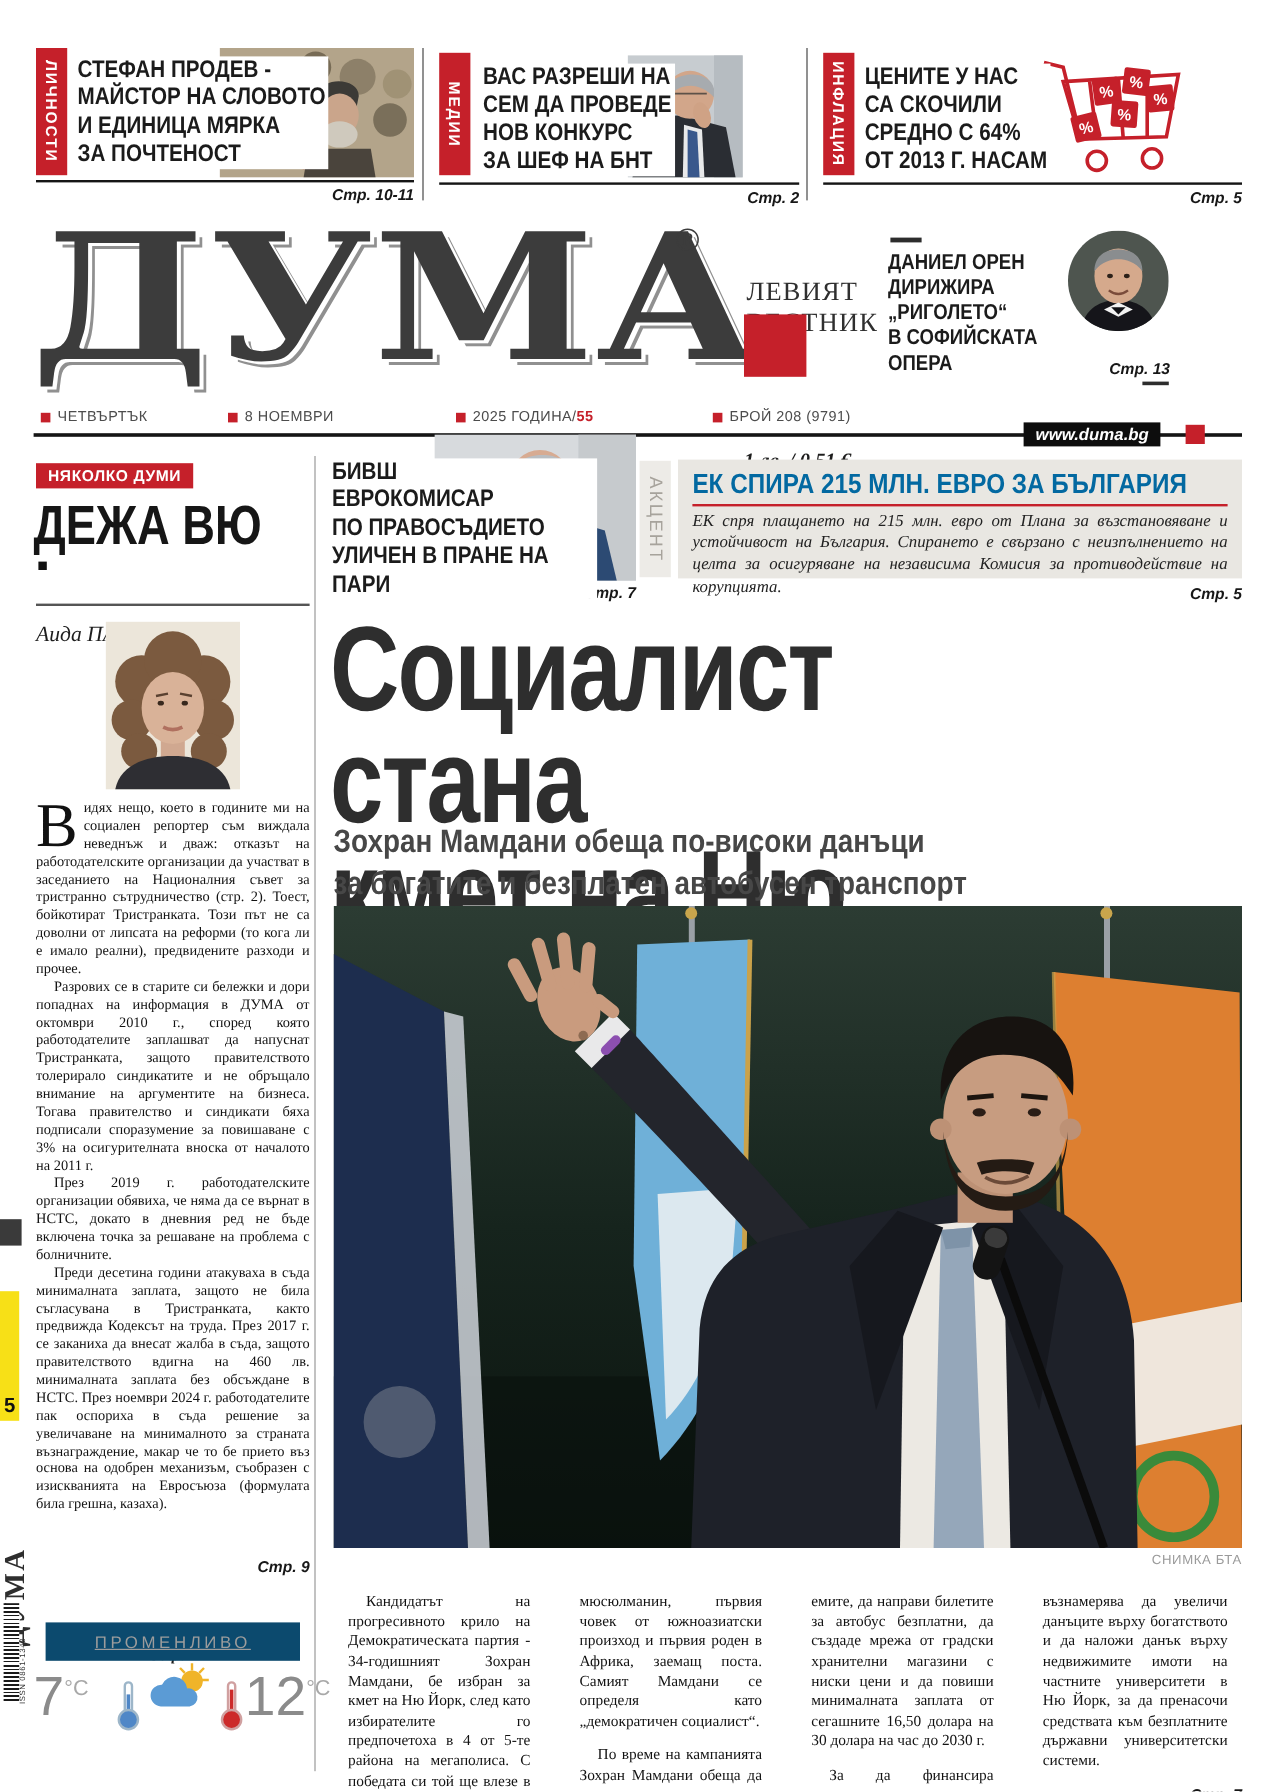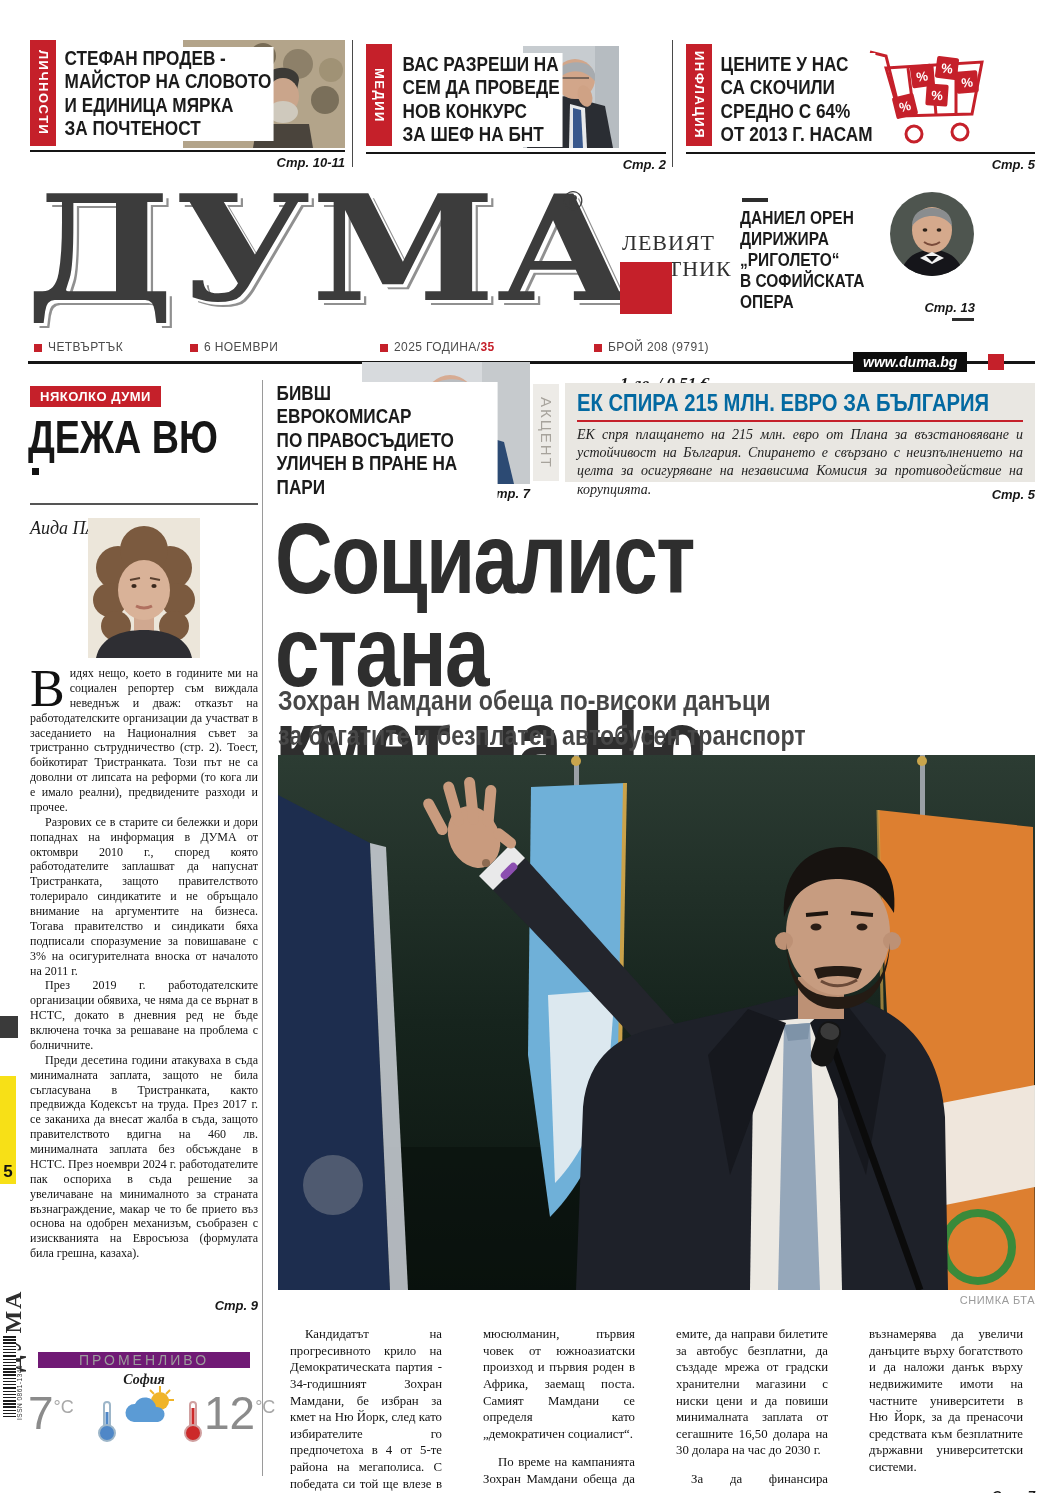--- a/index.html
+++ b/index.html
@@ -163,22 +163,22 @@
       <ellipse cx="49" cy="38" rx="2.4" ry="1.8" fill="#2c2119"></ellipse>
     <path d="M34,50 Q42,56 50,50" stroke="#7a4b3a" stroke-width="2" fill="none"></path>
     <path d="M30,66 L42,60 L54,66 L42,72 Z" fill="#f2f2f2"></path>
     <path d="M36,64 L48,64 L42,70 Z" fill="#101014"></path>
   </svg>
 </div>
 <div class="abs pageref" style="left:880px;top:300px;width:95px;">Стр. 13</div>
 <div class="abs" style="left:952px;top:318px;width:22px;height:3px;background:#2d2d2d;"></div>
 
 <div class="abs dl-item" style="left:34px;top:340px;"><span class="dl-sq"></span><span>ЧЕТВЪРТЪК</span></div>
-<div class="abs dl-item" style="left:190px;top:340px;"><span class="dl-sq"></span><span>6 НОЕМВРИ</span></div>
-<div class="abs dl-item" style="left:380px;top:340px;"><span class="dl-sq"></span><span>2025 ГОДИНА/</span><span style="color:#c5202a;font-weight:bold;">35</span></div>
+<div class="abs dl-item" style="left:190px;top:340px;"><span class="dl-sq"></span><span>8 НОЕМВРИ</span></div>
+<div class="abs dl-item" style="left:380px;top:340px;"><span class="dl-sq"></span><span>2025 ГОДИНА/</span><span style="color:#c5202a;font-weight:bold;">55</span></div>
 <div class="abs dl-item" style="left:572px;top:340px;margin-left:22px;"><span class="dl-sq"></span><span>БРОЙ 208 (9791)</span></div>
 <div class="abs serif" style="left:620px;top:334px;font-size:17px;font-weight:bold;font-style:italic;color:#1d1d1d;">1 лв. / 0,51 €</div>
 <div class="abs rule" style="left:28px;top:361px;width:1007px;height:3px;"></div>
 <div class="abs" style="left:853px;top:352px;background:#0d0d0d;color:#fff;font-weight:bold;font-style:italic;font-size:14px;padding:2px 10px;z-index:4;">www.duma.bg</div>
 <div class="abs redbg" style="left:988px;top:354px;width:16px;height:16px;z-index:4;"></div>
 
 <div class="abs redbg" style="left:30px;top:386px;padding:3px 10px;color:#fff;font-weight:bold;font-size:13px;letter-spacing:.5px;">НЯКОЛКО ДУМИ</div>
 <div class="abs" style="left:28px;top:410px;font-size:46px;font-weight:bold;color:#161616;"><span class="cond" style="transform:scaleX(0.82);">ДЕЖА ВЮ</span></div>
 <div class="abs" style="left:32px;top:468px;width:7px;height:7px;background:#111;"></div>
 <div class="abs serif" style="left:30px;top:478px;font-size:18px;font-style:italic;color:#1e1e1e;">Аида ПАНИКЯН</div>
@@ -206,21 +206,21 @@
 </div>
 <div class="abs artbody" style="left:30px;top:666px;width:228px;height:628px;overflow:hidden;">
   <p class="nofirst"><span class="dropcap">В</span><span>идях нещо, което в годините ми на социален репортер съм виждала неведнъж и дваж: отказът на работодателските организации да участват в заседанието на Националния съвет за тристранно сътрудничество (стр. 2). Тоест, бойкотират Тристранката. Този път не са доволни от липсата на реформи (то кога ли е имало реални), предвидените разходи и прочее.</span></p>
   <p>Разрових се в старите си бележки и дори попаднах на информация в ДУМА от октомври 2010 г., според която работодателите заплашват да напуснат Тристранката, защото правителството толерирало синдикатите и не обръщало внимание на аргументите на бизнеса. Тогава правителство и синдикати бяха подписали споразумение за повишаване с 3% на осигурителната вноска от началото на 2011 г.</p>
   <p>През 2019 г. работодателските организации обявиха, че няма да се върнат в НСТС, докато в дневния ред не бъде включена точка за решаване на проблема с болничните.</p>
   <p>Преди десетина години атакуваха в съда минималната заплата, защото не била съгласувана в Тристранката, както предвижда Кодексът на труда. През 2017 г. се заканиха да внесат жалба в съда, защото правителството вдигна на 460 лв. минималната заплата без обсъждане в НСТС. През ноември 2024 г. работодателите пак оспориха в съда решение за увеличаване на минималното за страната възнаграждение, макар че то бе прието въз основа на одобрен механизъм, съобразен с изискванията на Евросъюза (формулата била грешна, казаха).</p>
 </div>
 <div class="abs pageref" style="left:30px;top:1298px;width:228px;">Стр. 9</div>
 
 <div class="abs serif" style="left:30px;top:1332px;width:228px;text-align:center;font-size:14px;font-weight:bold;font-style:italic;color:#1d1d1d;">София</div>
-<div class="abs" style="left:38px;top:1352px;width:212px;height:16px;background:#701a75;color:#9c9c9c;font-size:14px;letter-spacing:3px;display:flex;align-items:center;justify-content:center;">ПРОМЕНЛИВО</div>
+<div class="abs" style="left:38px;top:1352px;width:212px;height:32px;background:#0c4a6e;color:#9c9c9c;font-size:14px;letter-spacing:3px;display:flex;align-items:center;justify-content:center;text-decoration:underline;">ПРОМЕНЛИВО</div>
 <div class="abs" style="left:28px;top:1386px;font-size:46px;color:#8b8b8b;"><span>7</span><sup style="font-size:18px;color:#a8a8a8;">°C</sup></div>
 <div class="abs" style="left:96px;top:1398px;">
   <svg width="22" height="46" viewBox="0 0 22 46">
       <rect x="8" y="4" width="6" height="26" rx="3" fill="#fff" stroke="#9db6c9" stroke-width="2"></rect>
       <rect x="9.5" y="14" width="3" height="18" fill="#4f87c7"></rect>
       <circle cx="11" cy="35" r="8" fill="#4f87c7" stroke="#9db6c9" stroke-width="2"></circle>
     </svg>
 </div>
 <div class="abs" style="left:120px;top:1384px;">
   <svg width="58" height="44" viewBox="0 0 58 44">

